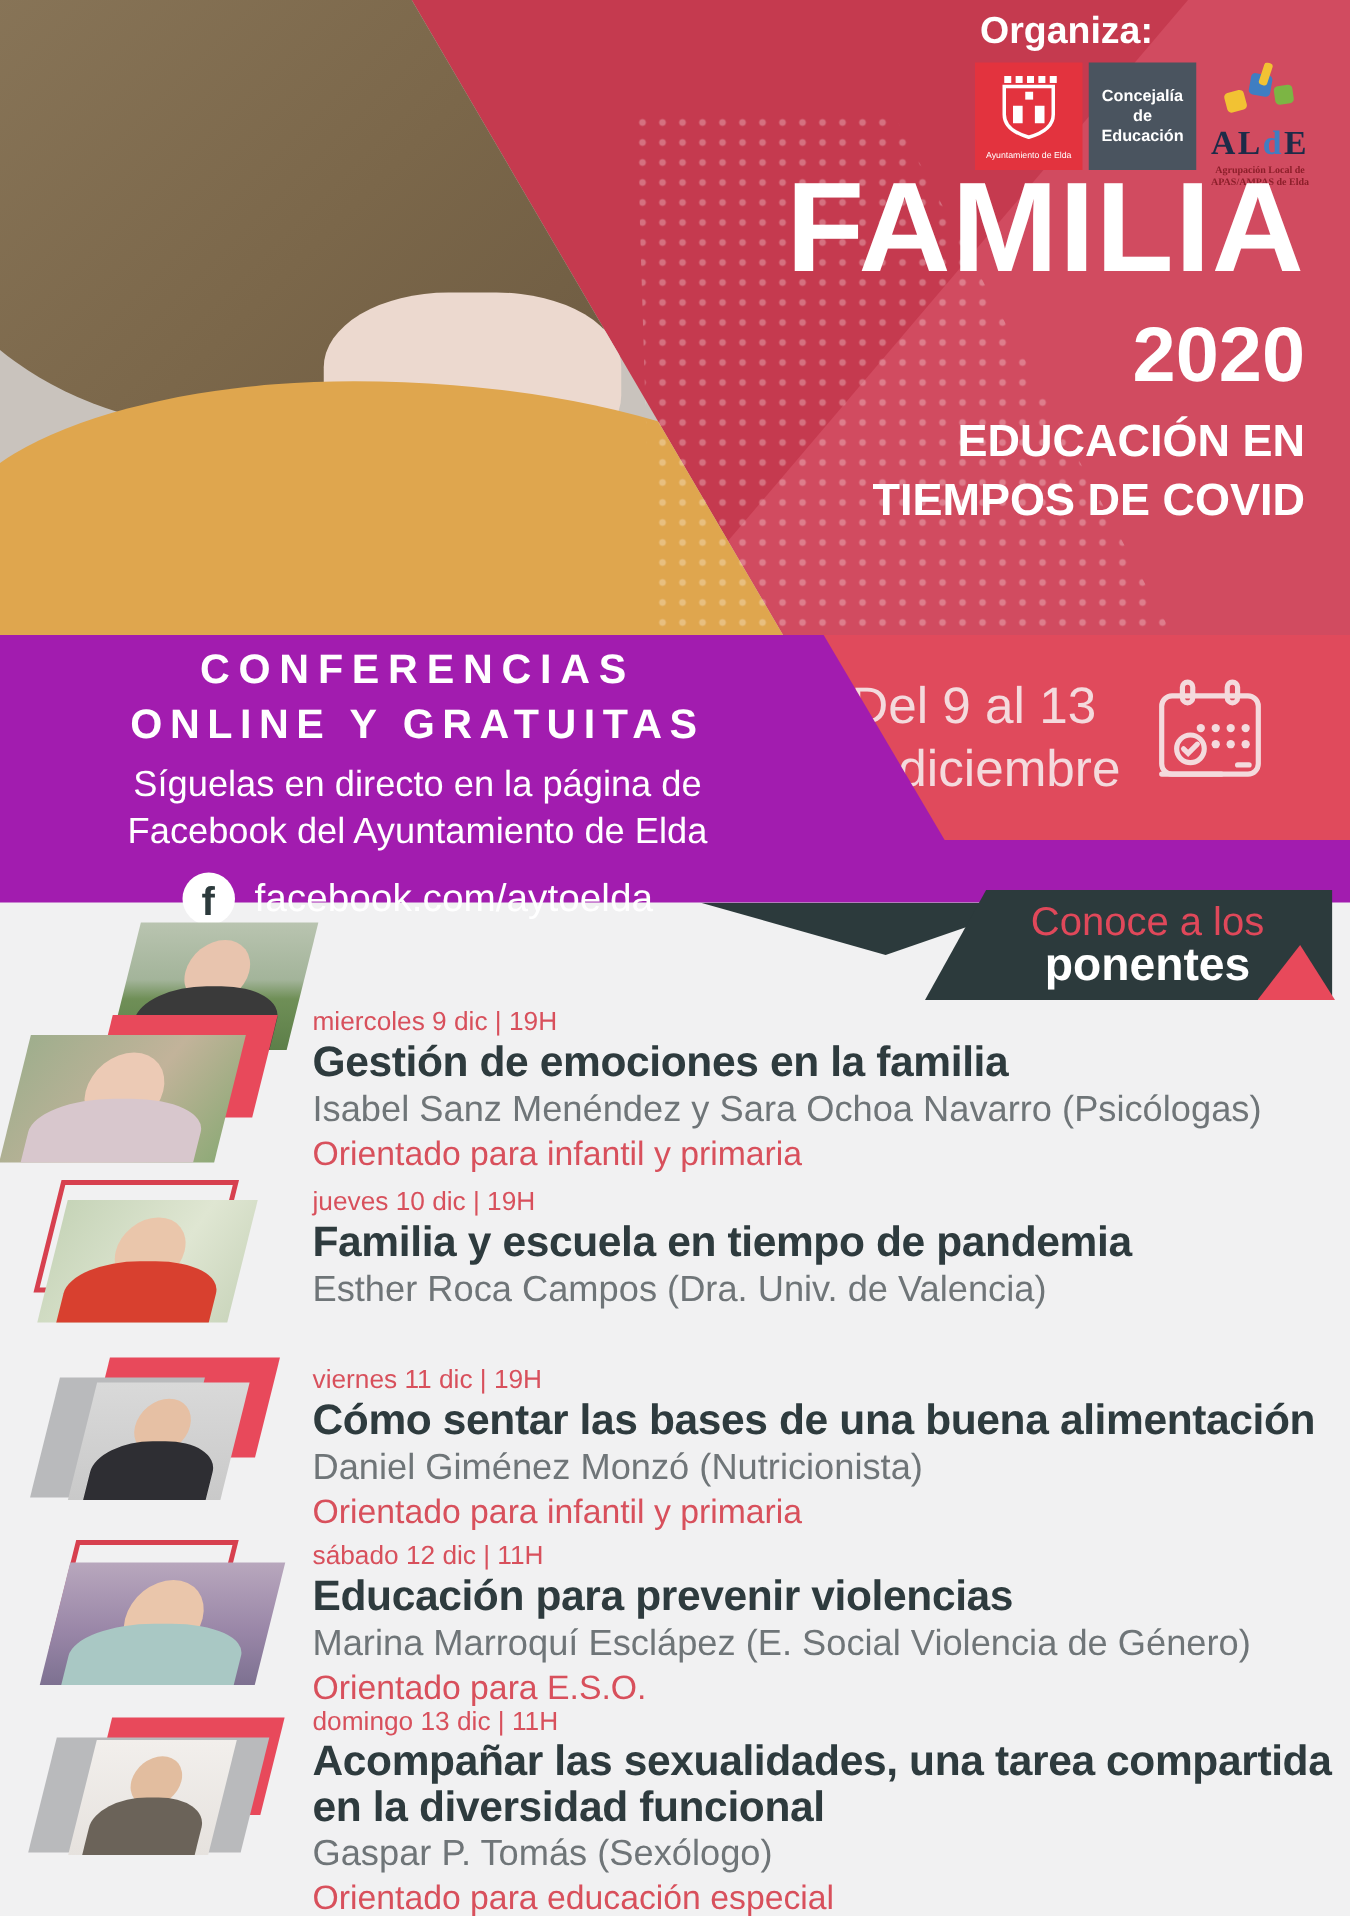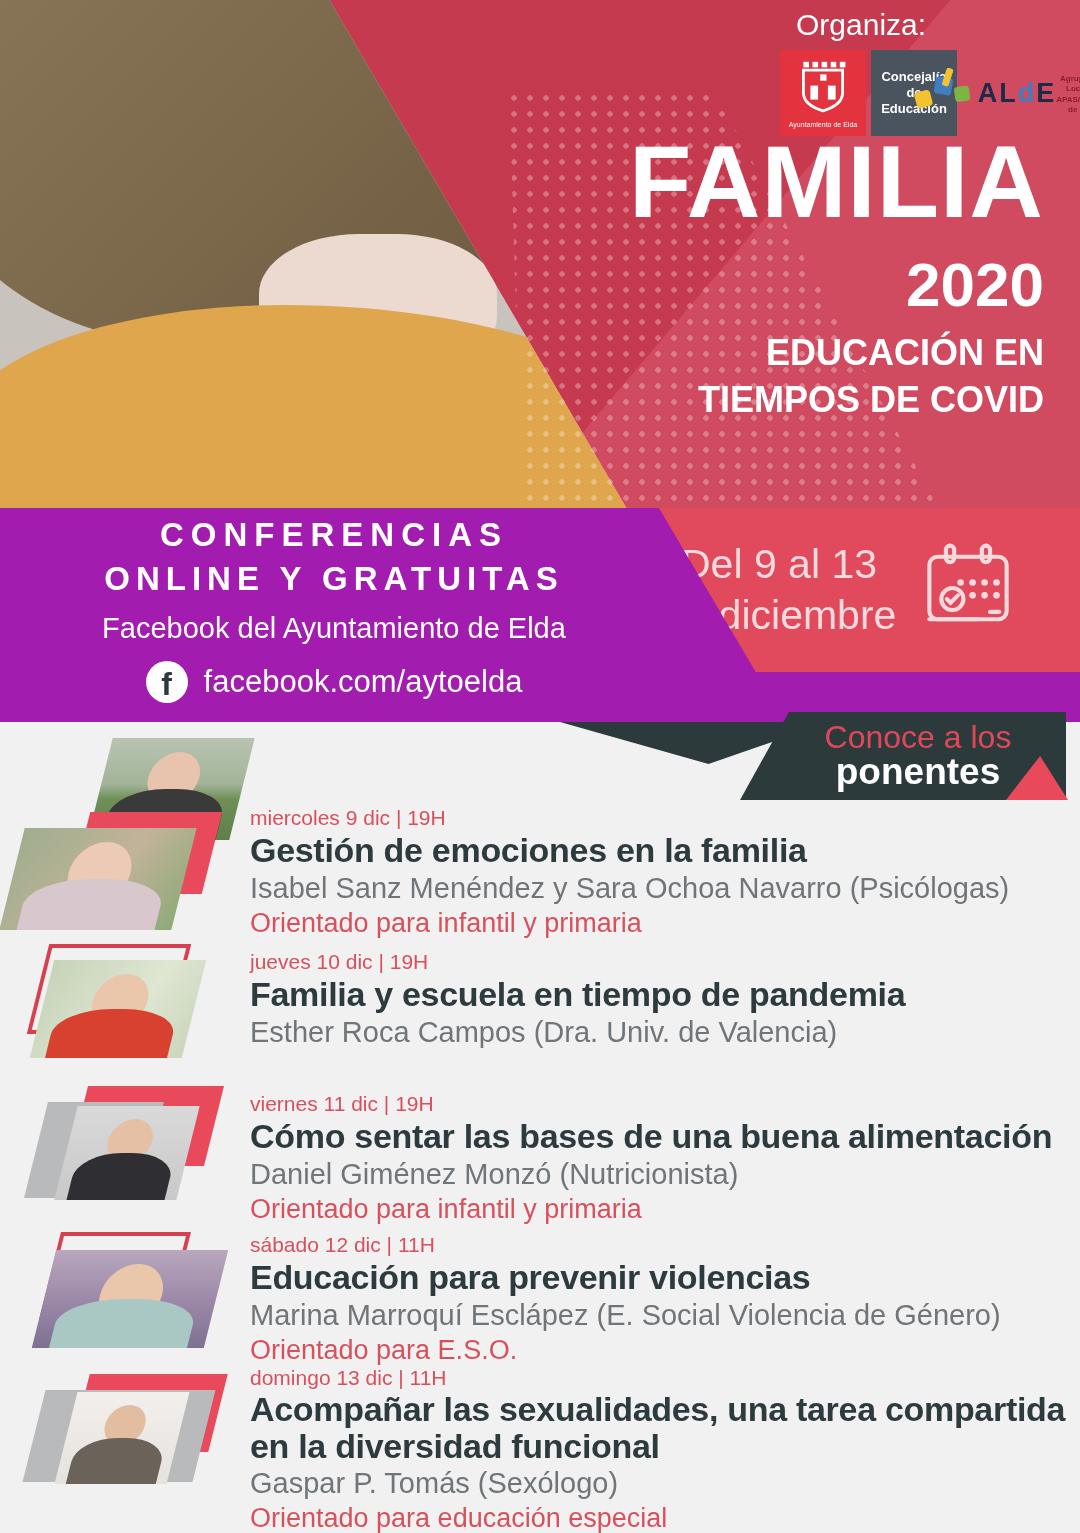--- a/index.html
+++ b/index.html
@@ -20,28 +20,28 @@
   .neck{position:absolute;left:24%;top:46%;width:22%;height:28%;
     background:#ecd9cf;border-radius:42%;}
   .sweater{position:absolute;left:-4%;bottom:-6%;width:68%;height:46%;
     background:#dfa64e;border-radius:48% 60% 0 0/60% 75% 0 0;}
   .dots{position:absolute;left:330px;top:90px;width:640px;height:418px;
     background-image:radial-gradient(circle,rgba(255,255,255,.28) 2.5px,transparent 3px);
     background-size:16px 16px;
     clip-path:polygon(28% 0,60% 0,95% 100%,30% 100%);}
   
   .organiza{position:absolute;right:22px;top:8px;width:278px;}
-  .organiza-label{color:#fff;font-size:30px;font-weight:400;margin-left:16px;}
+  .organiza-label{color:#fff;font-size:30px;font-weight:700;margin-left:4px;}
   .logos{display:flex;gap:5px;margin-top:8px;align-items:stretch;}
   .logo-ayto{width:86px;height:86px;background:#e3333e;display:flex;flex-direction:column;
     align-items:center;justify-content:center;gap:2px;}
   .logo-ayto .tiny{color:#fff;font-size:7px;white-space:nowrap;}
   .logo-conc{width:86px;height:86px;background:#4a545f;color:#fff;font-size:13px;font-weight:700;
     display:flex;align-items:center;justify-content:center;text-align:center;line-height:1.25;padding:4px;box-sizing:border-box;}
-  .logo-alde{width:92px;display:flex;align-items:center;justify-content:center;}
+  .logo-alde{width:92px;display:flex;flex-direction:column;align-items:center;justify-content:center;font-family:Liberation Serif, serif;}
   .alde-name{font-size:27px;font-weight:800;color:#1d2b48;letter-spacing:2px;line-height:1;}
   .alde-name .d{color:#3f7ec2;}
   .alde-sub{font-size:8px;font-weight:700;color:#8c1f2a;text-align:center;line-height:1.3;margin-top:3px;}
   
   .title-block{position:absolute;right:36px;top:134px;text-align:right;color:#fff;}
   .t1{font-size:73px;font-weight:300;letter-spacing:2px;line-height:1;}
   .t2{font-size:102px;font-weight:800;letter-spacing:1px;line-height:.92;margin-top:2px;}
   .t3{font-size:62px;font-weight:800;margin-top:24px;line-height:1;}
   .t4{font-size:36px;font-weight:700;margin-top:14px;line-height:1.3;}
   
@@ -148,20 +148,21 @@
         <div>TIEMPOS DE COVID</div>
       </div>
     </div>
   </div>
 
   <div class="band">
     <div class="band-left">
       <div class="b1">CONFERENCIAS</div>
       <div class="b2">ONLINE Y GRATUITAS</div>
       <div class="b3">
+        <div>Síguelas en directo en la página de</div>
         <div>Facebook del Ayuntamiento de Elda</div>
       </div>
       <div class="fb-row">
         <div class="fb-icon">f</div>
         <div class="fb-text">facebook.com/aytoelda</div>
       </div>
     </div>
     <div class="date-panel">
       <div class="date-text">
         <div>Del 9 al 13</div>

